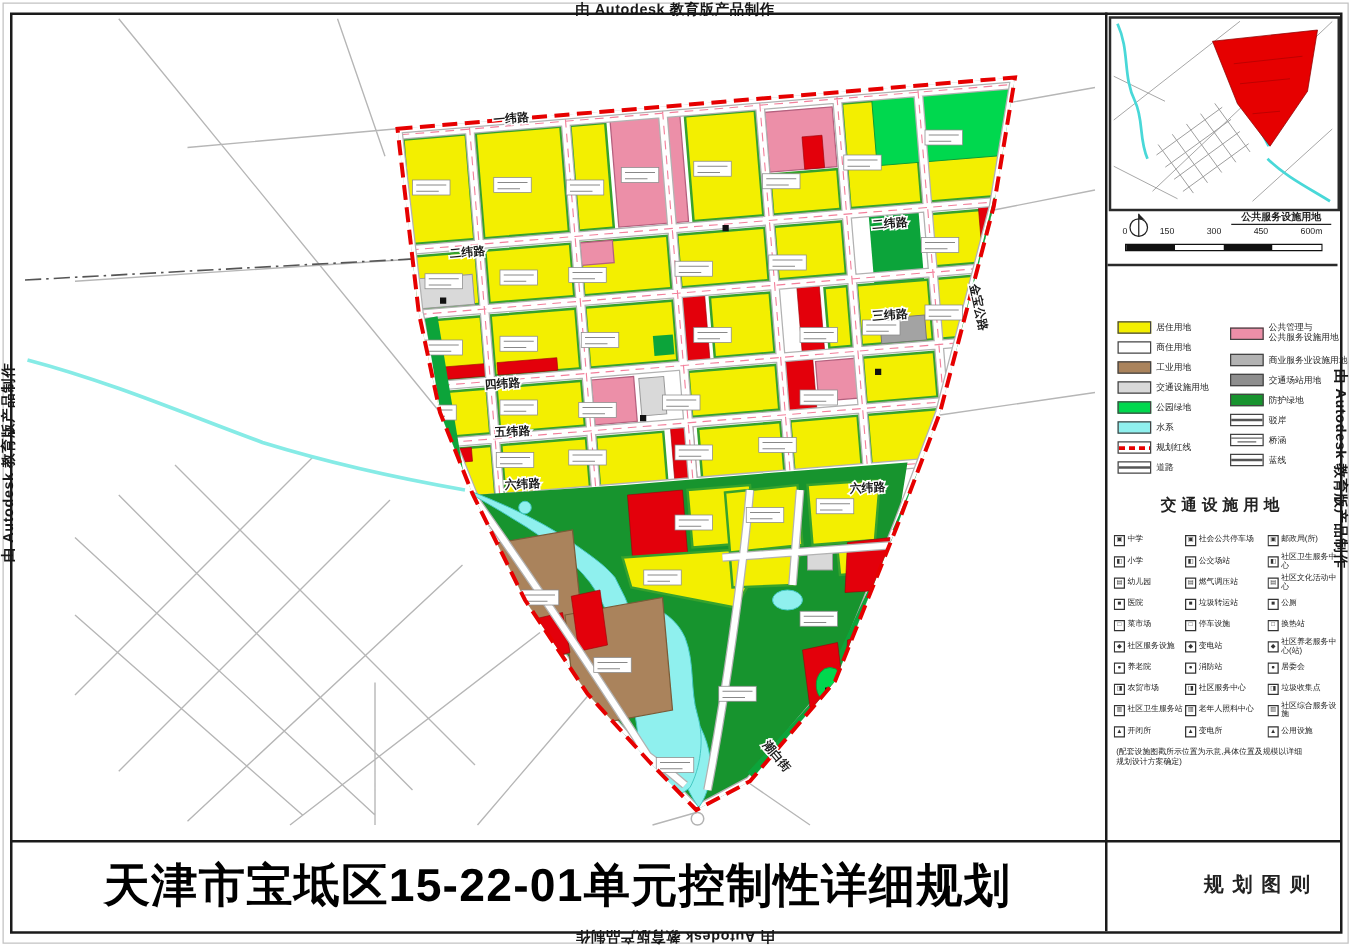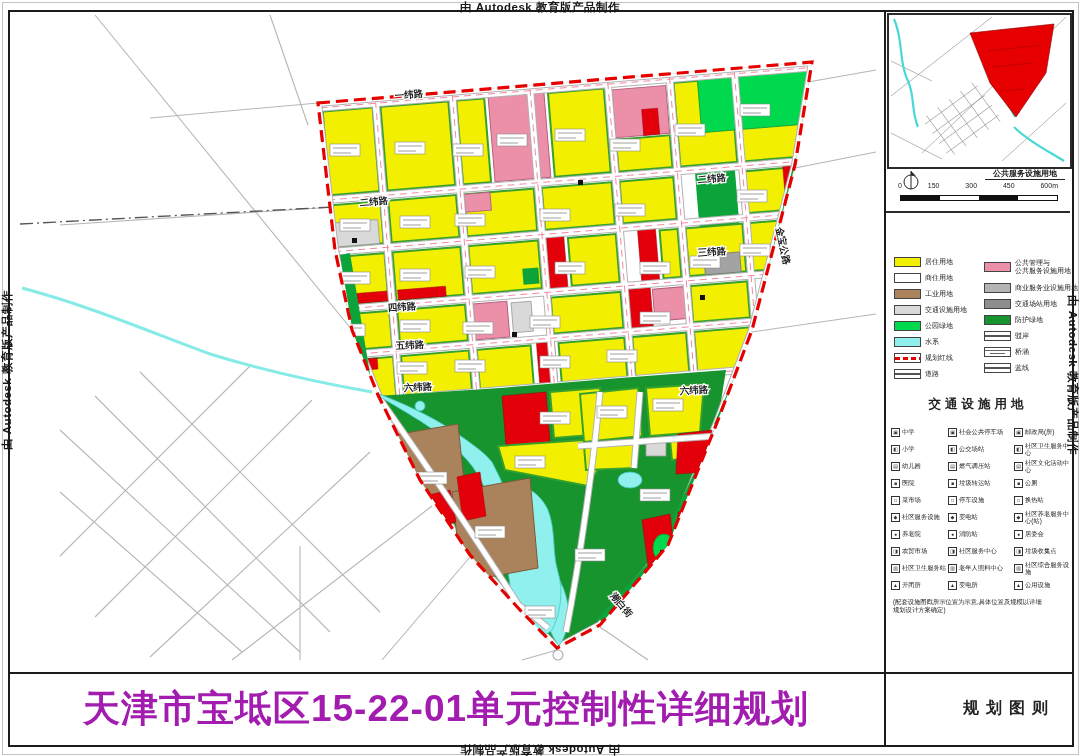--- a/index.html
+++ b/index.html
@@ -72,21 +72,21 @@
              letter-spacing:4px;color:#222;}
   #fac-grid{left:891px;top:424px;width:182px;display:grid;grid-auto-flow:column;
             grid-template-rows:repeat(10,17px);grid-template-columns:57px 66px 59px;}
   .fac-cell{display:flex;align-items:center;overflow:hidden;}
   .fac-icon{width:7px;height:7px;border:1px solid #333;font-size:5px;line-height:6px;text-align:center;
             margin-right:2px;flex:none;color:#333;}
   .fac-label{font-size:6.3px;color:#222;line-height:1.02;}
   #fac-note{left:893px;top:598px;width:150px;font-size:6.3px;color:#222;line-height:1.25;}
   
   #sheet-title{left:8px;top:674px;width:876px;height:69px;display:flex;align-items:center;justify-content:center;
-               font-size:37px;font-weight:900;letter-spacing:1px;color:#a21caf;}
+               font-size:37px;font-weight:900;letter-spacing:1px;color:#000000;}
   #sheet-type{left:886px;top:674px;width:152px;height:69px;display:flex;align-items:center;justify-content:center;
               font-size:16px;font-weight:bold;letter-spacing:7px;color:#222;padding-left:47px;}
 </style>
 </head>
 <body>
 
 <div id="sheet">
 
   <div class="abs" id="outer-faint"></div>
   <div class="abs" id="main-frame"></div>

